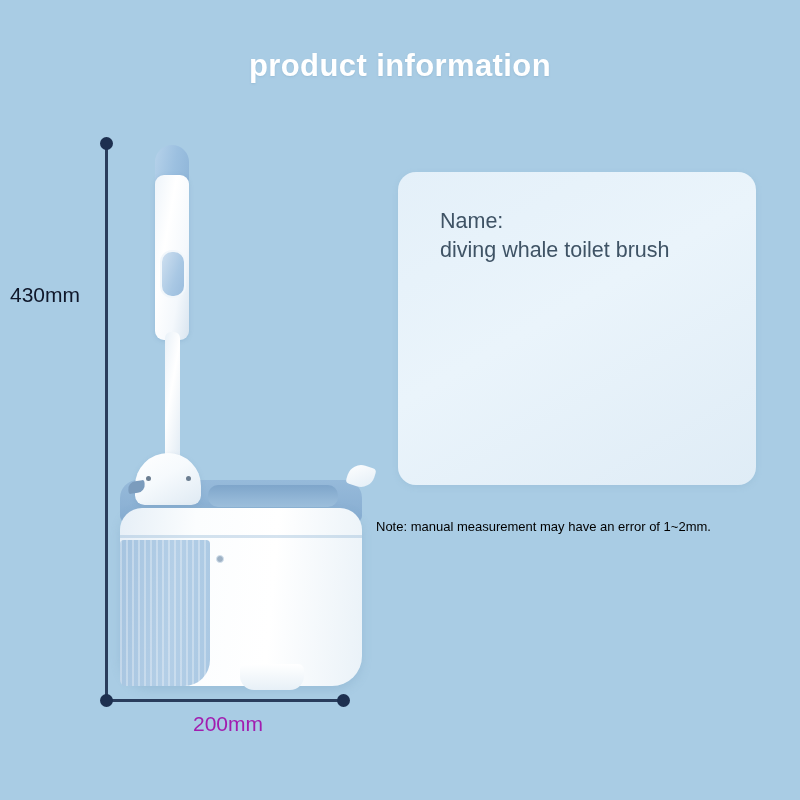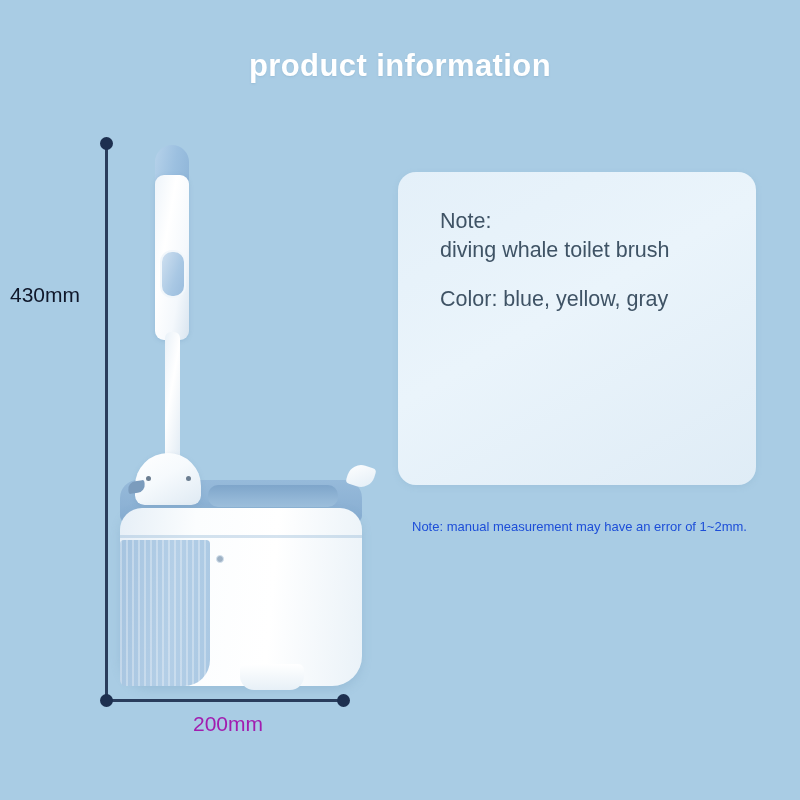--- a/index.html
+++ b/index.html
@@ -277,24 +277,24 @@
     color: #3f5365;
     line-height: 1.26;
     white-space: nowrap;
   }
   .info-gap-small { margin-bottom: 2px; }
   .info-gap       { margin-bottom: 22px; }
   .info-indent    { padding-left: 4px; }
 
   #info-note {
     position: absolute;
-    left: 412px;
+    left: 376px;
     top: 519px;
     font-size: 13px;
-    color: #1d4ed8;
+    color: #000000;
     white-space: nowrap;
   }
 </style>
 </head>
 <body>
 
 <div id="page">
 
   <div id="page-title">product information</div>
 
@@ -325,21 +325,20 @@
 
     <div class="holder-body"></div>
     <div class="holder-seam"></div>
     <div class="holder-ribbed"></div>
     <div class="holder-screw"></div>
     <div class="holder-foot"></div>
   </div>
 
   <div id="info-card">
     <div id="info-list">
-      <div class="info-line info-gap-small">Note:</div>
+      <div class="info-line info-gap-small">Name:</div>
       <div class="info-line info-gap">diving whale toilet brush</div>
-      <div class="info-line info-gap">Color: blue, yellow, gray</div>
     </div>
   </div>
 
   <div id="info-note">Note: manual measurement may have an error of 1~2mm.</div>
 
 </div>
 
 </body></html>

